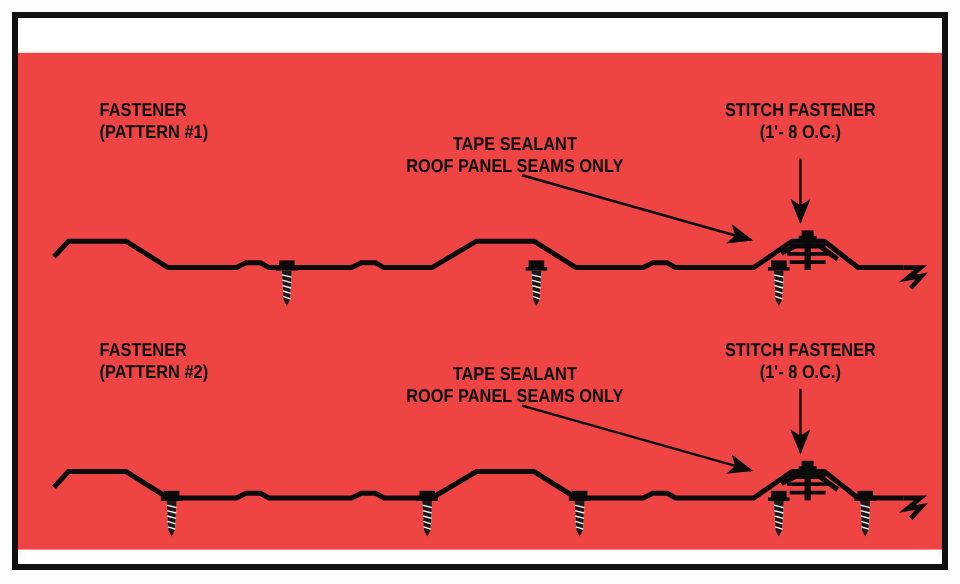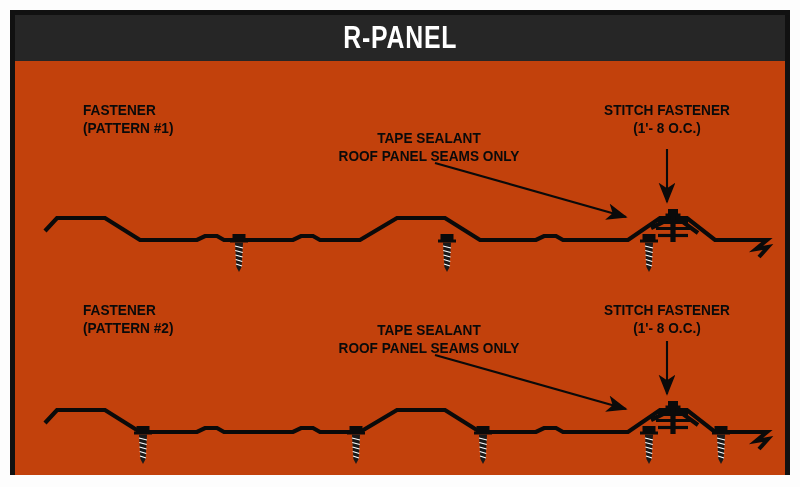--- a/index.html
+++ b/index.html
@@ -6,38 +6,35 @@
   html,body{margin:0;padding:0;background:#fff;}
   body{width:800px;height:487px;overflow:hidden;
        font-family:"Liberation Sans","DejaVu Sans",sans-serif;}
   #sheet{position:relative;width:800px;height:487px;background:#fdfdfd;}
   #frame{position:absolute;left:10px;top:10px;width:780px;height:465px;
          border:5px solid #111;background:#ffffff;box-sizing:border-box;}
   #titlebar{position:absolute;left:0;top:0;width:100%;height:46px;
             background:#262626;display:flex;align-items:center;justify-content:center;}
   #titlebar .t{color:#ffffff;font-size:31px;font-weight:bold;letter-spacing:1px;
                transform:scaleX(.80);transform-origin:center;white-space:nowrap;}
-  #canvasarea{position:absolute;left:0;top:46px;width:100%;height:414px;background:#c2410c;}
+  #canvasarea{position:absolute;left:0;top:29px;width:100%;height:414px;background:#ef4444;}
   svg{display:block;}
   .lbl{position:absolute;color:#0a0a0a;font-weight:bold;font-size:15.5px;
        line-height:17.5px;letter-spacing:0px;white-space:nowrap;
        transform:scaleX(.88);}
   .lbl.c{text-align:center;}
   .lbl.l{text-align:left;transform-origin:left center;}
   .lbl.ctr{transform-origin:center center;}
 </style>
 </head>
 <body>
 
 <div id="sheet">
   <div id="frame">
 
-    <div id="titlebar">
-      <div class="t">R-PANEL</div>
-    </div>
 
     <div id="canvasarea">
 
       <div class="lbl l" style="left:68px;top:40px;">
         <div>FASTENER</div>
         <div>(PATTERN #1)</div>
       </div>
 
       <div class="lbl c ctr" style="left:304px;top:68px;width:220px;">
         <div>TAPE SEALANT</div>

